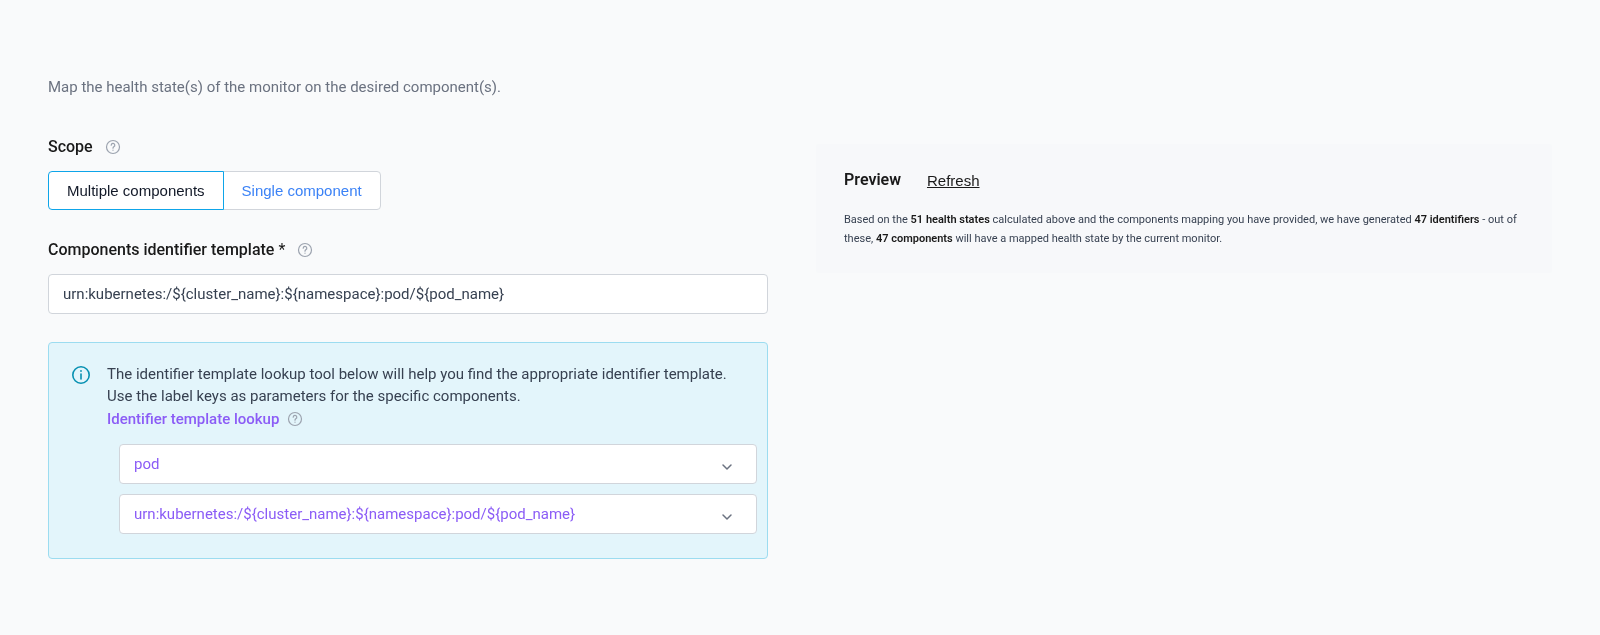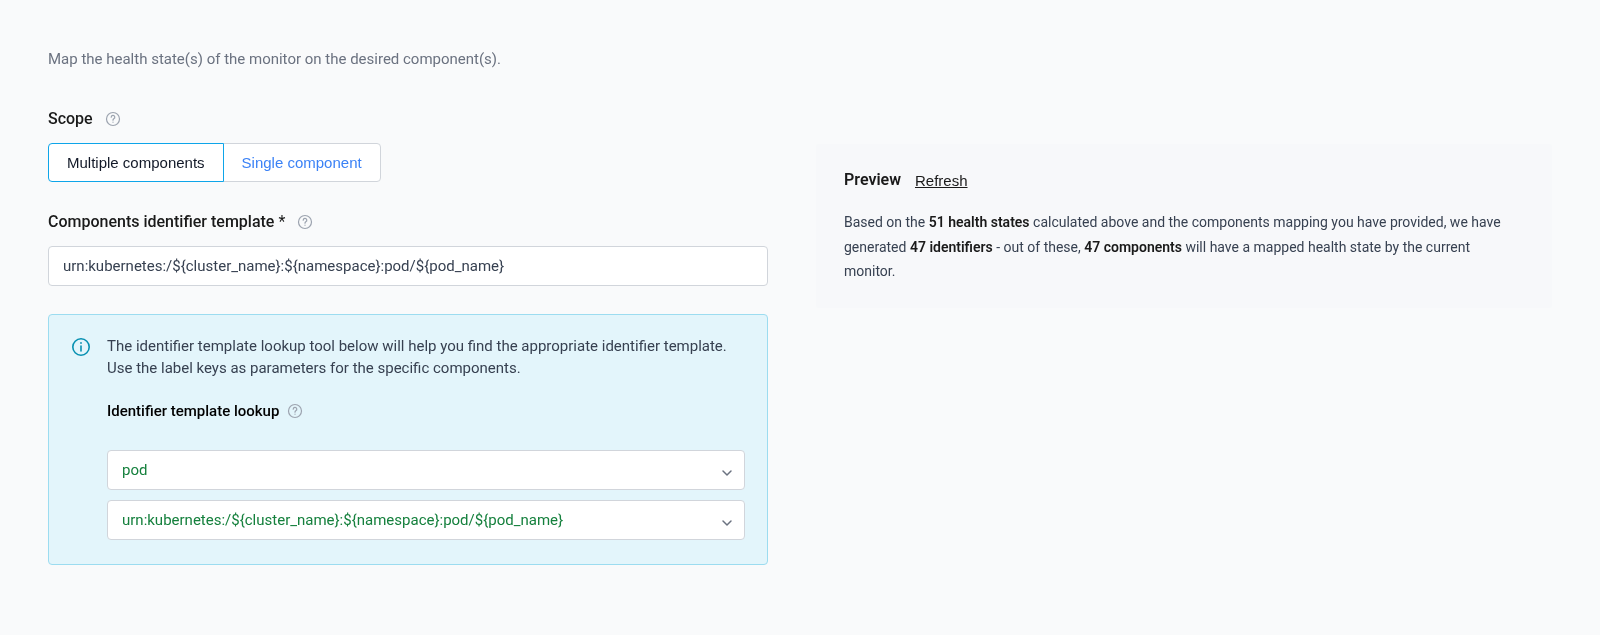--- a/index.html
+++ b/index.html
@@ -29,20 +29,21 @@
     h1 {
       font-size: 24px;
       font-weight: 600;
       color: #1a1a1a;
       margin-bottom: 8px;
     }
     .subtitle {
       color: #6b7280;
       font-size: 15px;
       margin-bottom: 36px;
+      margin-top: 28px;
     }
     .field-label {
       font-size: 16px;
       font-weight: 500;
       color: #1a1a1a;
       display: flex;
       align-items: center;
       gap: 12px;
       margin-bottom: 12px;
     }
@@ -115,50 +116,50 @@
     .info-icon svg {
       width: 20px;
       height: 20px;
     }
     .info-content {
       flex: 1;
     }
     .info-text {
       color: #374151;
       font-size: 15px;
-      margin-bottom: 20px;
     }
     .lookup-label {
       font-size: 15px;
       font-weight: 500;
-      color: #000000;
+      color: #8b5cf6;
       display: flex;
       align-items: center;
       gap: 8px;
-      margin-bottom: 28px;
+      margin-bottom: 14px;
     }
     .select-wrap {
       position: relative;
       margin-bottom: 10px;
     }
     .select-wrap:last-child {
       margin-bottom: 0;
     }
     .select-input {
       width: 100%;
       background: #fff;
       border: 1px solid #d1d5db;
       border-radius: 4px;
       padding: 10px 36px 10px 14px;
       font-size: 15px;
-      color: #15803d;
+      color: #8b5cf6;
       cursor: pointer;
       appearance: none;
       font-family: inherit;
       text-align: left;
+      margin-left: 12px;
     }
     .chevron {
       position: absolute;
       right: 12px;
       top: 50%;
       transform: translateY(-50%);
       pointer-events: none;
       color: #6b7280;
       width: 12px;
       height: 12px;
@@ -168,40 +169,40 @@
       height: 12px;
     }
     .preview-panel {
       background: #f7f8fa;
       padding: 24px 28px;
       border-radius: 2px;
     }
     .preview-header {
       display: flex;
       align-items: center;
-      gap: 14px;
+      gap: 26px;
       margin-bottom: 18px;
     }
     .preview-title {
       font-size: 16px;
       font-weight: 600;
       color: #1a1a1a;
     }
     .refresh-link {
       font-size: 15px;
       color: #1a1a1a;
       text-decoration: underline;
       cursor: pointer;
       background: none;
       border: none;
       padding: 0;
       font-family: Liberation Sans, sans-serif;
     }
     .preview-body {
-      font-size: 14px;
+      font-size: 11px;
       color: #374151;
       line-height: 1.75;
     }
     .preview-body strong {
       font-weight: 600;
       color: #1a1a1a;
     }
     .right-col-inner {
       margin-top: 96px;
     }

